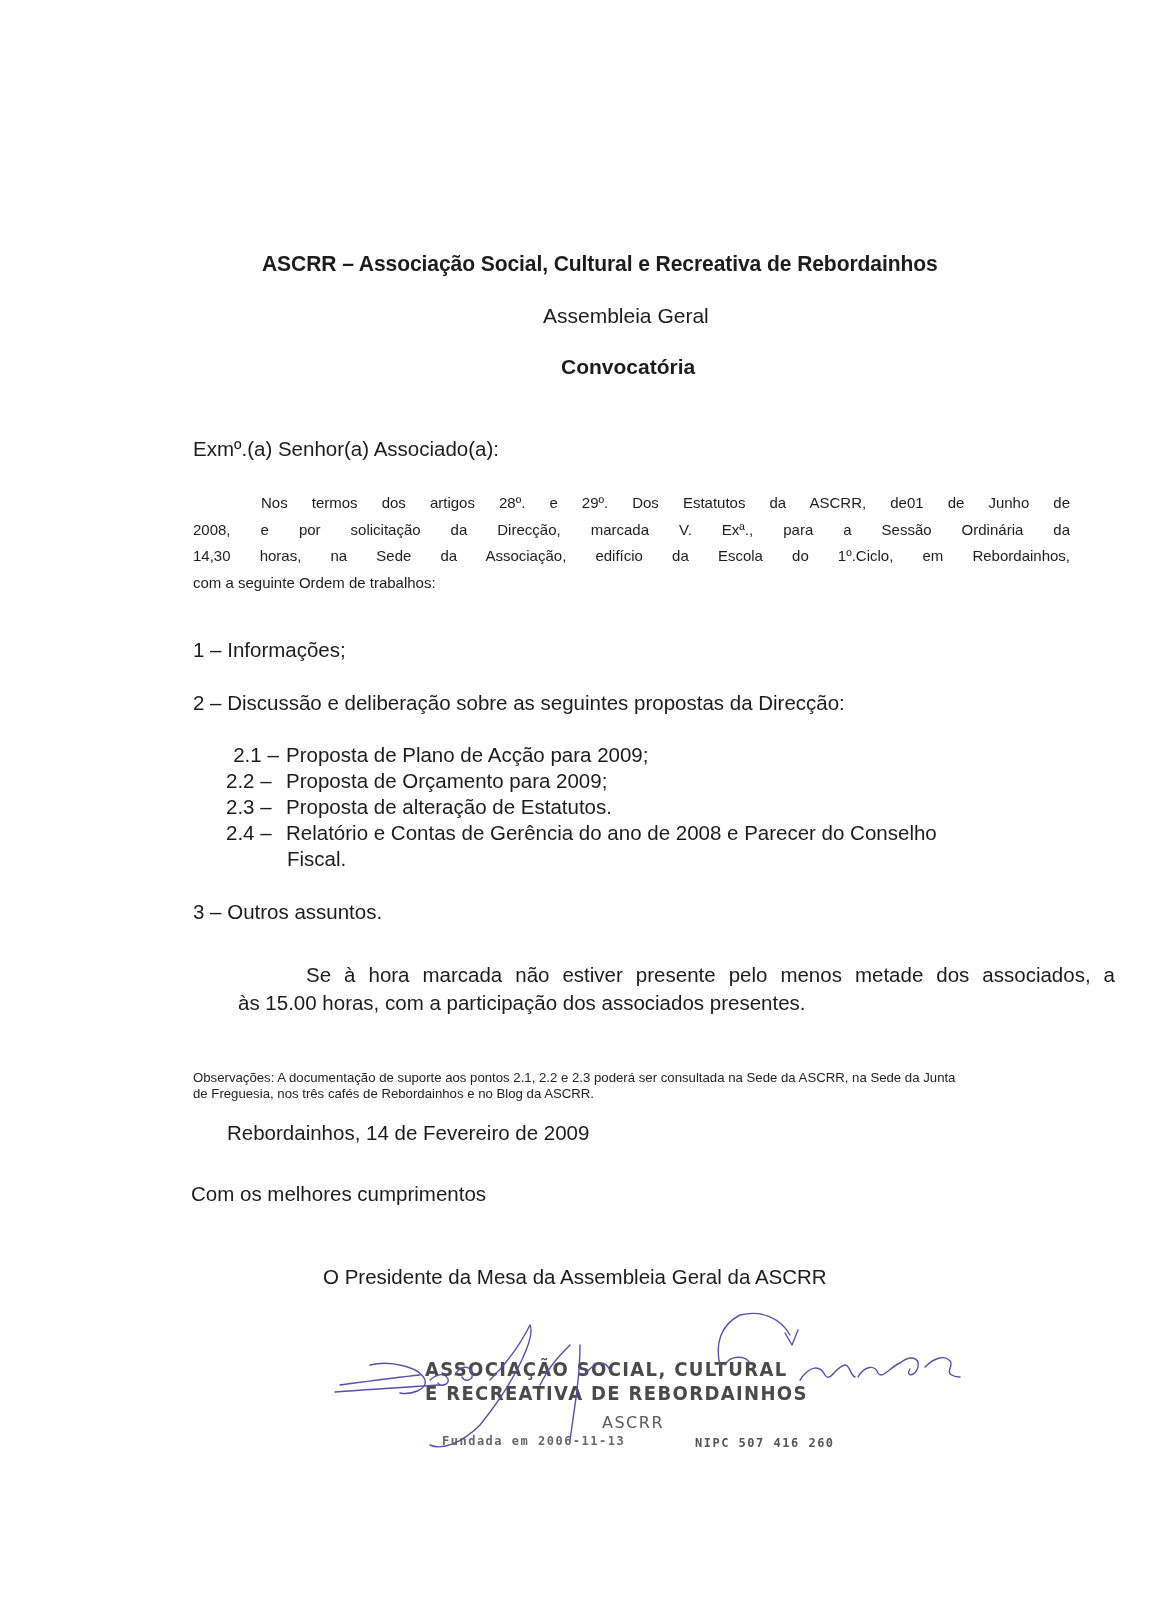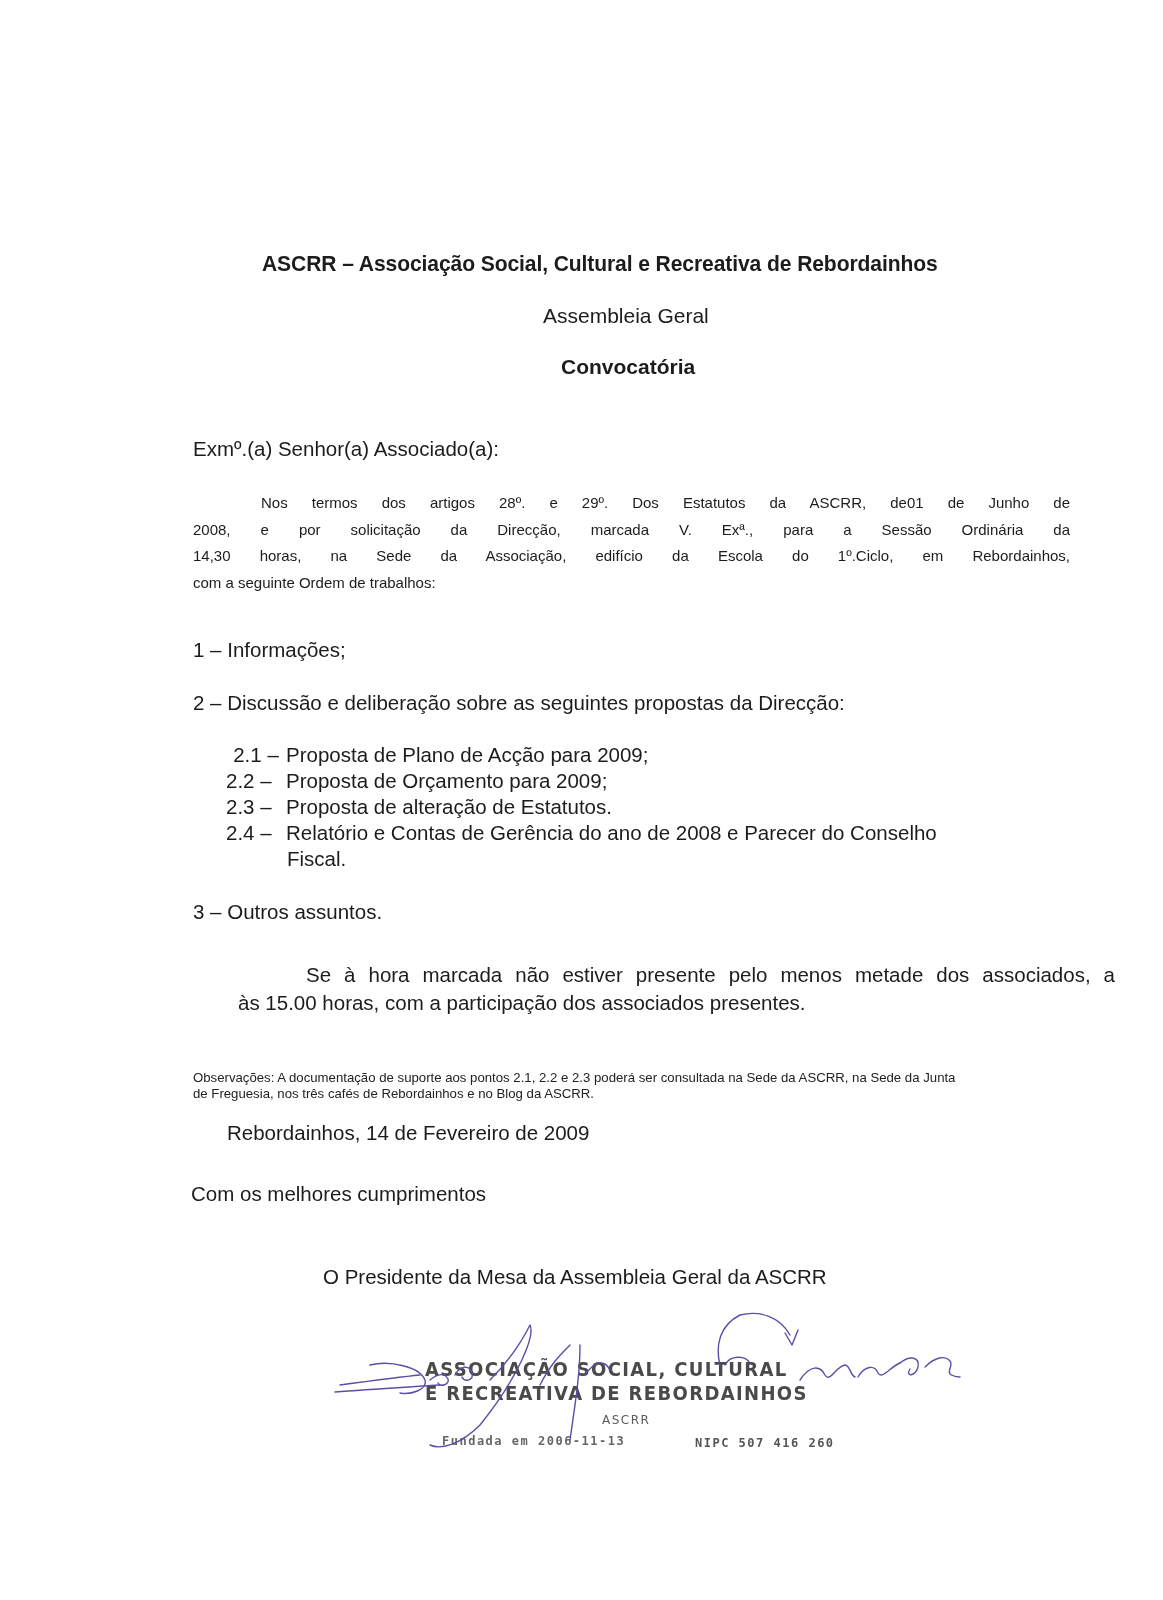--- a/index.html
+++ b/index.html
@@ -74,21 +74,21 @@
       font-weight: bold;
       color: #4a4a4a;
       letter-spacing: 1.5px;
       font-size: 20px;
       line-height: 24px;
       transform: scaleX(0.9); transform-origin: left top;
     }
     .stamp-line2 { display: block; }
     .stamp-abbr {
       position: absolute; left: 602px; top: 1413px;
-      font-size: 12px; color: #5a5a5a; letter-spacing: 1.5px;
+      font-size: 16px; color: #5a5a5a; letter-spacing: 1.5px;
       font-family: "DejaVu Sans", sans-serif;
     }
     .stamp-founded {
       position: absolute; left: 442px; top: 1434px;
       font-size: 12px; font-weight: bold; color: #666; letter-spacing: 1.5px;
       font-family: "DejaVu Sans Mono", monospace;
     }
     .stamp-nipc {
       position: absolute; left: 695px; top: 1436px;
       font-size: 12px; font-weight: bold; color: #555; letter-spacing: 1.5px;

